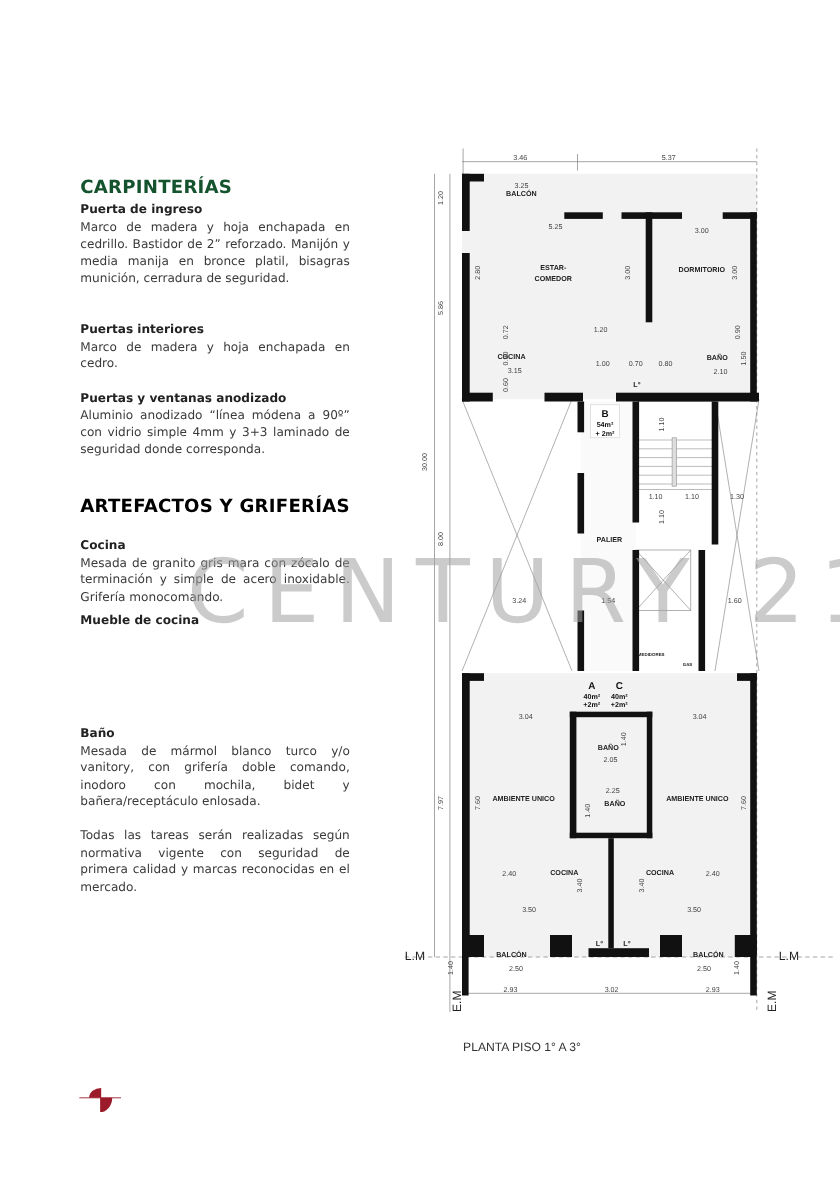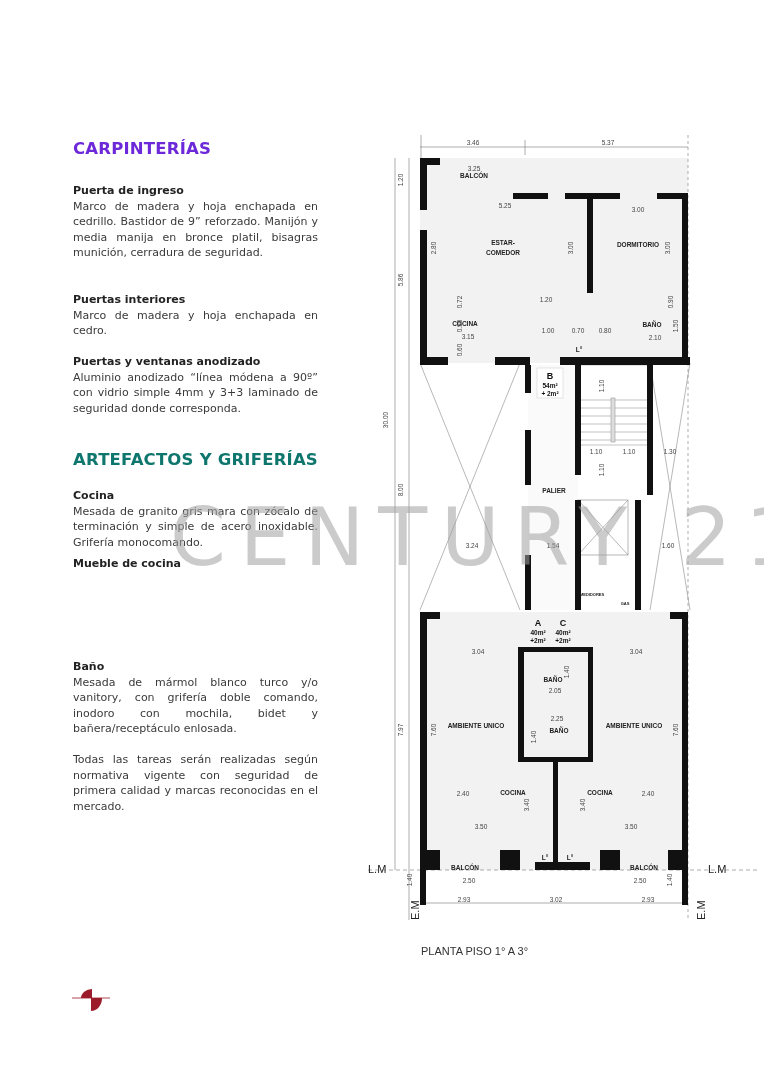--- a/index.html
+++ b/index.html
@@ -9,36 +9,36 @@
   .sec .t { font-weight:bold; color:#222; display:block; }
   .sec .b { text-align:justify; display:block; }
   .plan { position:absolute; left:360px; top:128px; width:400px; height:850px; }
   .watermark { position:absolute; left:170px; top:498px; font-family:"DejaVu Sans", sans-serif; font-size:80px; color:rgba(160,160,160,0.55); letter-spacing:14px; white-space:nowrap; pointer-events:none; line-height:1; }
   .logo { position:absolute; left:72px; top:987px; width:38px; height:30px; }
   svg text { font-family:"Liberation Sans", sans-serif; }
 </style>
 </head>
 <body>
 
-<div class="h1" style="top:139px;color:#6d28d9">CARPINTERÍAS</div>
+<div class="h1" style="top:160px;color:#14532d">CARPINTERÍAS</div>
 
 <div class="sec" style="top:183px">
   <span class="t">Puerta de ingreso</span>
-  <span class="b">Marco de madera y hoja enchapada en cedrillo. Bastidor de 9” reforzado. Manijón y media manija en bronce platil, bisagras munición, cerradura de seguridad.</span>
+  <span class="b">Marco de madera y hoja enchapada en cedrillo. Bastidor de 2” reforzado. Manijón y media manija en bronce platil, bisagras munición, cerradura de seguridad.</span>
 </div>
 <div class="sec" style="top:292px">
   <span class="t">Puertas interiores</span>
   <span class="b">Marco de madera y hoja enchapada en cedro.</span>
 </div>
 <div class="sec" style="top:354px">
   <span class="t">Puertas y ventanas anodizado</span>
   <span class="b">Aluminio anodizado “línea módena a 90º” con vidrio simple 4mm y 3+3 laminado de seguridad donde corresponda.</span>
 </div>
 
-<div class="h1" style="top:450px;color:#0f766e">ARTEFACTOS Y GRIFERÍAS</div>
+<div class="h1" style="top:450px;color:#000000">ARTEFACTOS Y GRIFERÍAS</div>
 
 <div class="sec" style="top:488px">
   <span class="t">Cocina</span>
   <span class="b">Mesada de granito gris mara con zócalo de terminación y simple de acero inoxidable. Grifería monocomando.</span>
 </div>
 <div class="sec" style="top:556px">
   <span class="t">Mueble de cocina</span>
 </div>
 <div class="sec" style="top:659px">
   <span class="t">Baño</span>

